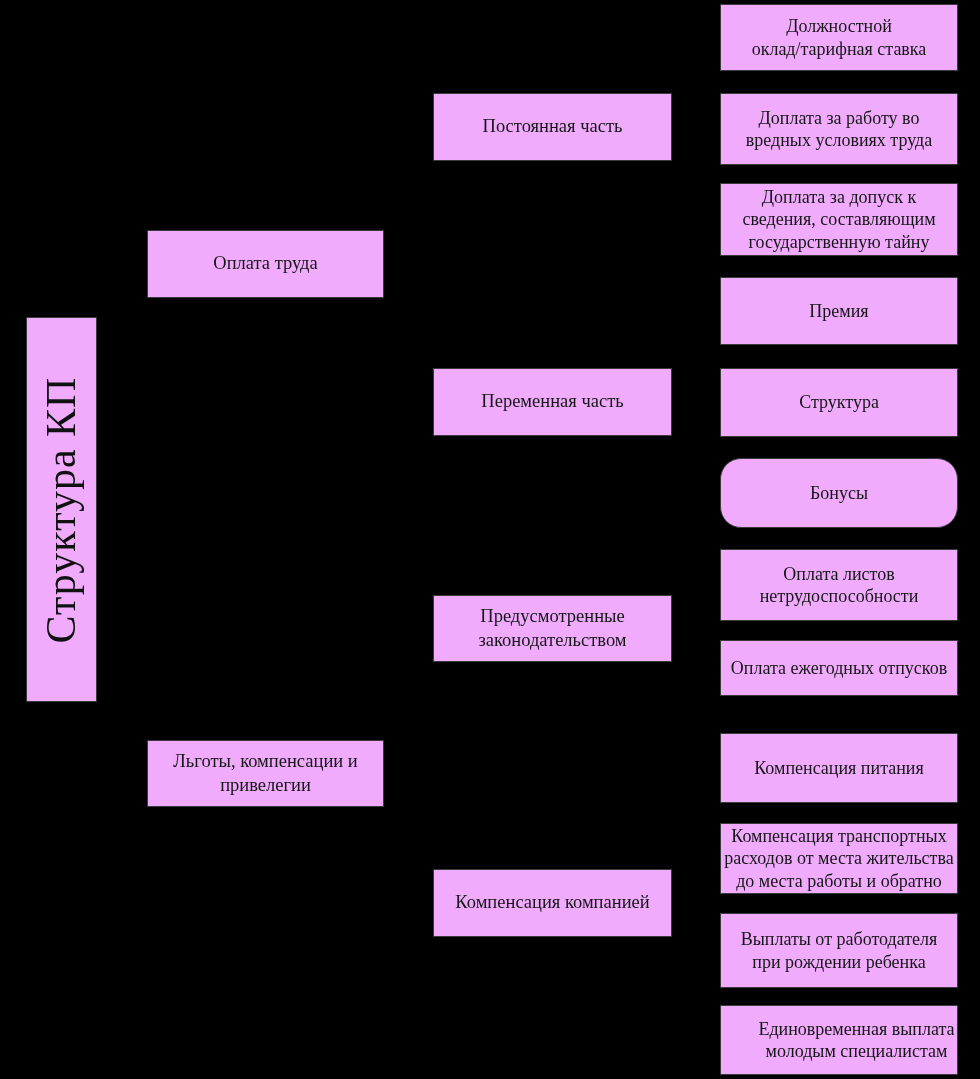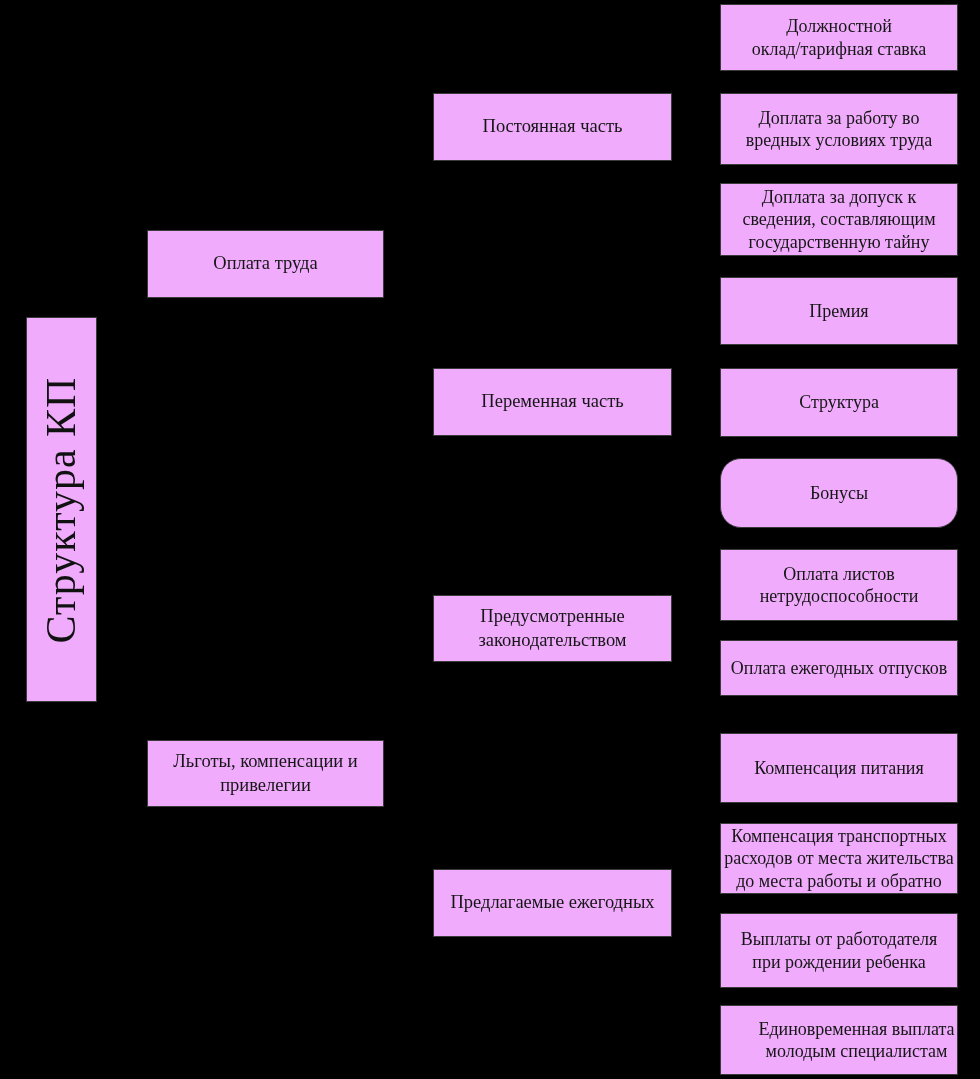--- a/index.html
+++ b/index.html
@@ -67,21 +67,21 @@
     <div class="node-label">Постоянная часть</div>
   </div>
   <div class="node group" style="left:433px; top:368px; width:239px; height:68px;">
     <div class="node-label">Переменная часть</div>
   </div>
   <div class="node group" style="left:433px; top:595px; width:239px; height:67px;">
     <div class="node-label">Предусмотренные
 законодательством</div>
   </div>
   <div class="node group" style="left:433px; top:869px; width:239px; height:68px;">
-    <div class="node-label">Предлагаемые ежегодных</div>
+    <div class="node-label">Компенсация компанией</div>
   </div>
 
   <div class="node leaf" style="left:720px; top:4px; width:238px; height:67px;">
     <div class="node-label">Должностной
 оклад/тарифная ставка</div>
   </div>
   <div class="node leaf" style="left:720px; top:93px; width:238px; height:72px;">
     <div class="node-label">Доплата за работу во
 вредных условиях труда</div>
   </div>

